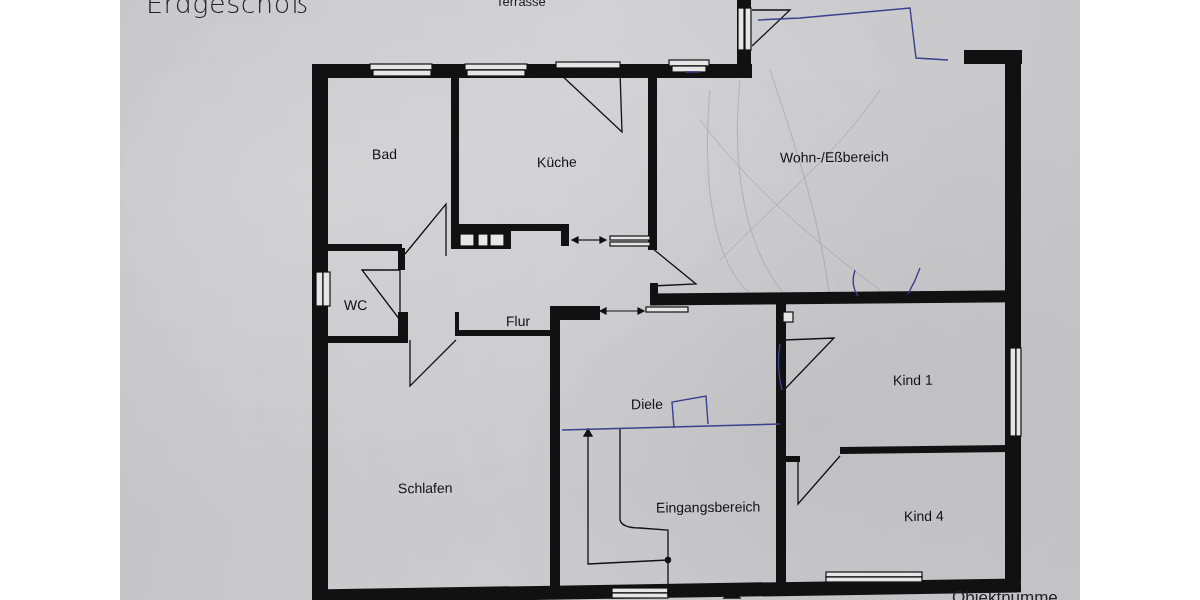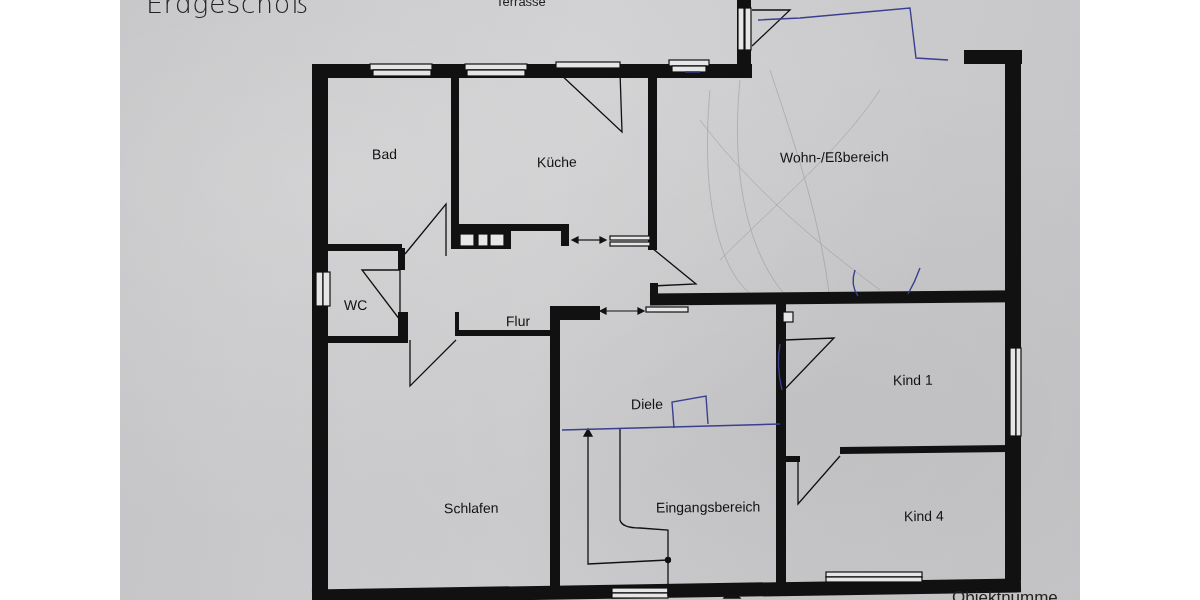--- a/index.html
+++ b/index.html
@@ -144,17 +144,17 @@
 <div class="sheet-title">Erdgeschoß</div>
 <div class="terrace-label">Terrasse</div>
 
 <div class="room-label" style="left:372px;top:146px;">Bad</div>
 <div class="room-label" style="left:537px;top:154px;text-align:right;">Küche</div>
 <div class="room-label" style="left:780px;top:149px;">Wohn-/Eßbereich</div>
 <div class="room-label" style="left:344px;top:297px;">WC</div>
 <div class="room-label" style="left:506px;top:274px;margin-top:39px;">Flur</div>
 <div class="room-label" style="left:631px;top:352px;margin-top:44px;">Diele</div>
 <div class="room-label" style="left:893px;top:372px;">Kind 1</div>
-<div class="room-label" style="left:398px;top:500px;margin-left:46px;">Schlafen</div>
+<div class="room-label" style="left:398px;top:480px;">Schlafen</div>
 <div class="room-label" style="left:656px;top:499px;">Eingangsbereich</div>
 <div class="room-label" style="left:904px;top:508px;">Kind 4</div>
 
 <div class="footer-label">Objektnumme</div>
 
 </body></html>

